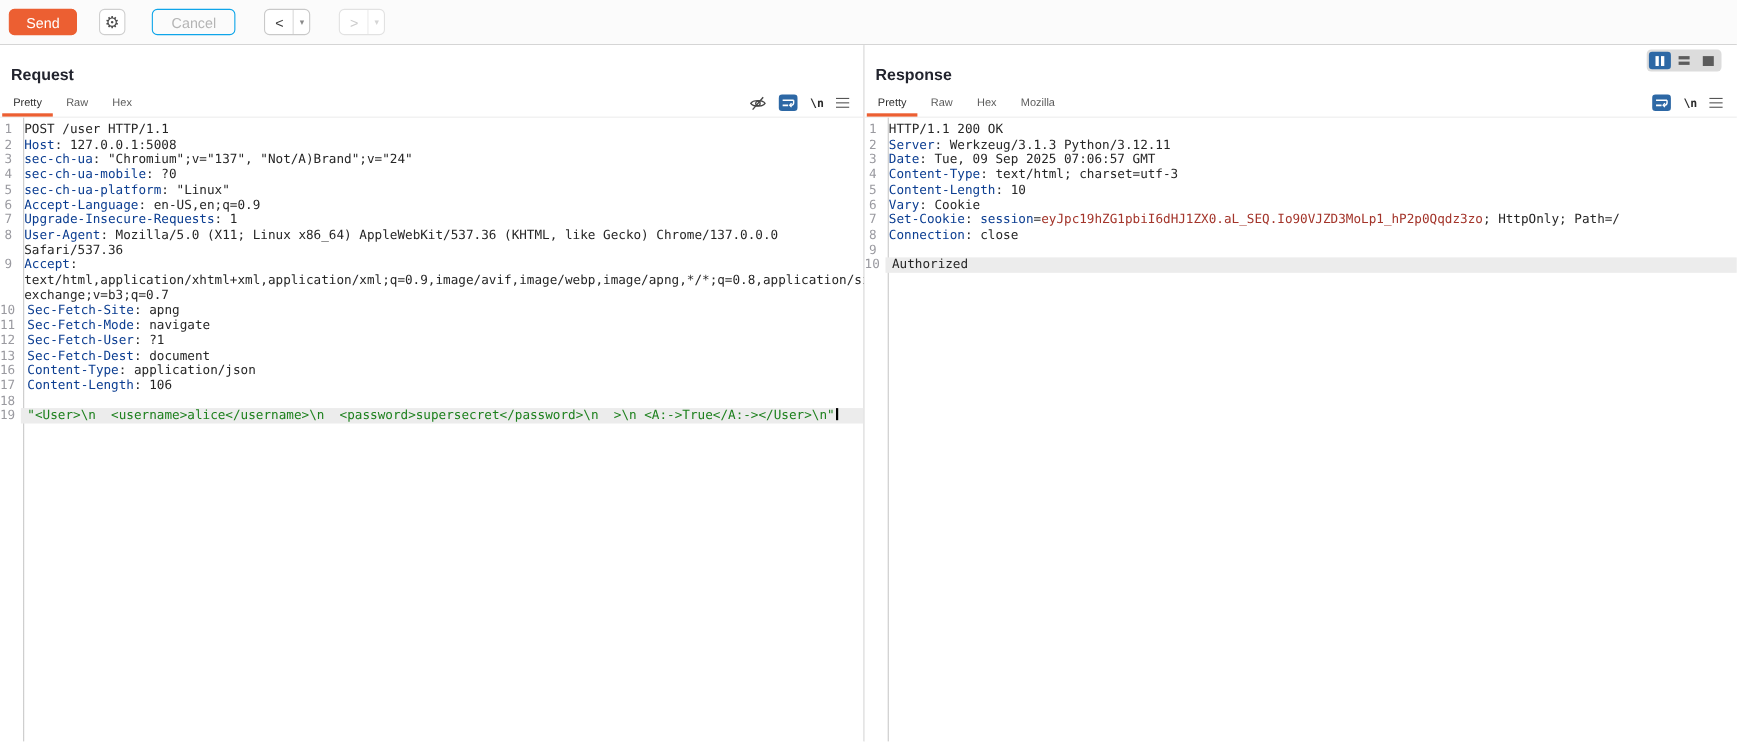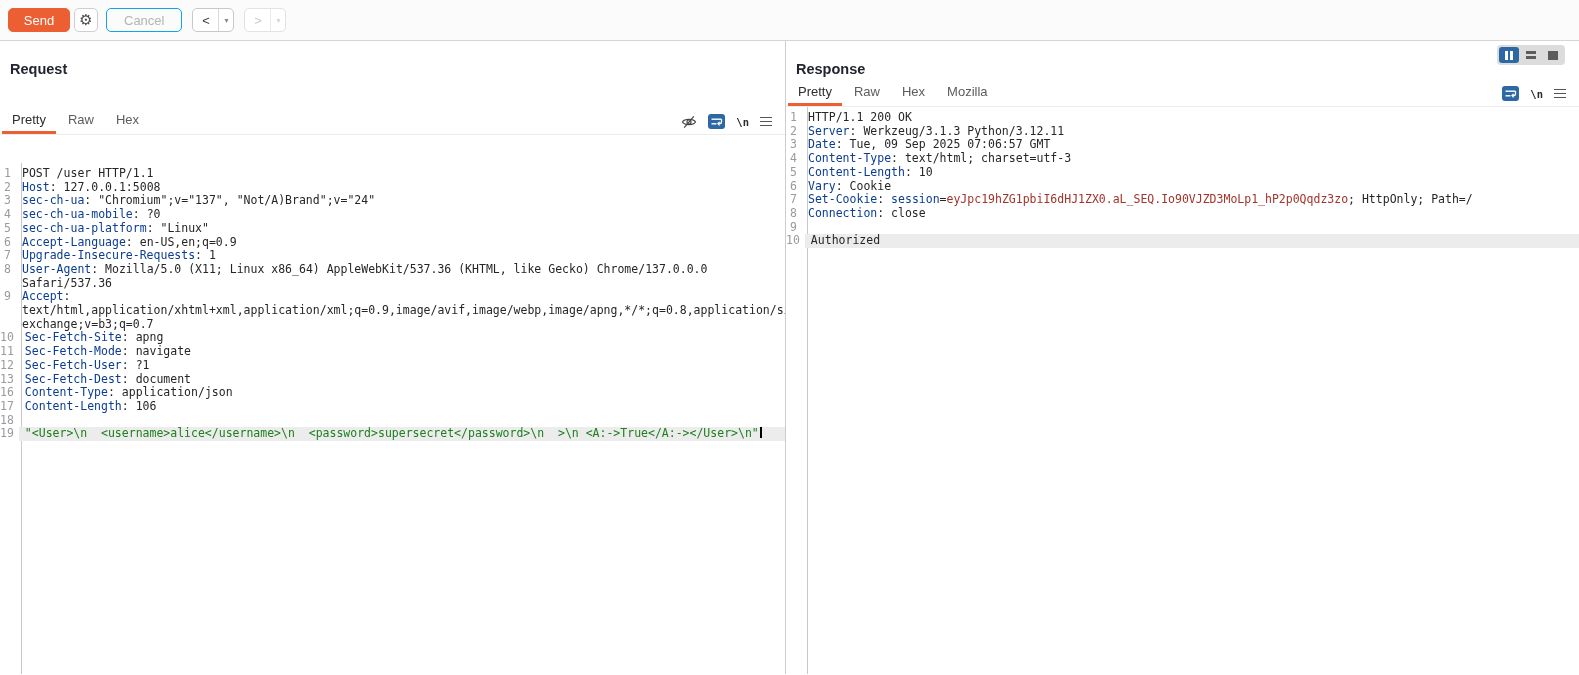--- a/index.html
+++ b/index.html
@@ -5,21 +5,21 @@
   * { box-sizing: border-box; }
   html,body { margin:0; padding:0; }
   body {
     width:1579px; height:675px; overflow:hidden; background:#fff;
     font-family:"Liberation Sans", sans-serif; -webkit-font-smoothing:antialiased;
   }
 
   
   .toolbar {
     height:41px; background:#fbfbfb; border-bottom:1px solid #d5d5d5;
-    display:flex; align-items:center; padding-left:8px; gap:4px;
+    display:flex; align-items:center; padding-left:8px; gap:20px;
   }
   .btn-send {
     background:#ec5f32; color:#fff; border:1px solid #ec5f32; border-radius:5px;
     height:24px; width:62px; font-size:13px; font-family:inherit; cursor:pointer;
   }
   .btn-gear {
     width:24px; height:24px; border:1px solid #cfcfcf; border-radius:5px; background:#fff;
     color:#4c4c4c; display:flex; align-items:center; justify-content:center; padding:0; cursor:pointer;
   }
   .gear-glyph { font-family:"DejaVu Sans", sans-serif; font-size:15px; line-height:1; }
@@ -39,30 +39,30 @@
     width:14px; display:flex; align-items:center; justify-content:center;
     font-size:8px; color:#8a8a8a; font-family:"DejaVu Sans", sans-serif; cursor:pointer;
   }
   .split.disabled { border-color:#e2e2e2; }
   .split.disabled .main-part { color:#cccccc; border-right-color:#ebebeb; cursor:default; }
   .split.disabled .arrow-part { color:#d5d5d5; cursor:default; }
 
   
   .main { display:flex; height:633px; }
   .panel { display:flex; flex-direction:column; position:relative; background:#fff; }
-  .panel-request { width:786px; flex:none; border-right:1px solid #cccccc;gap:28px; }
+  .panel-request { width:786px; flex:none; border-right:1px solid #cccccc; }
   .panel-response { flex:1; }
 
   .panel-title { font-size:14.5px; font-weight:700; color:#22242e; padding:20px 0 5px 10px; }
 
   .tabbar {
     display:flex; align-items:flex-end; height:25px; border-bottom:1px solid #ededed;
   }
   .tab {
-    padding:4px 10px 4px; margin-left:2px; font-size:13px; color:#5c5c5c;
+    padding:4px 10px 4px; margin-left:2px; font-size:10px; color:#5c5c5c;
     border-bottom:3px solid transparent; cursor:pointer;
   }
   .tab.selected { color:#2e2e2e; border-bottom-color:#ec5f32; }
   .tab-icons {
     margin-left:auto; display:flex; align-items:center; gap:11px;
     padding-right:13px; padding-bottom:5px;
   }
   .tab-icons .ibtn { display:flex; align-items:center; justify-content:center; cursor:pointer; }
   .wrap-btn { width:17px; height:15px; background:#2d68a5; border-radius:3px; }
   .nl-label { font-family:"DejaVu Sans Mono", monospace; font-size:10.5px; font-weight:700; color:#2b2b2b; }

